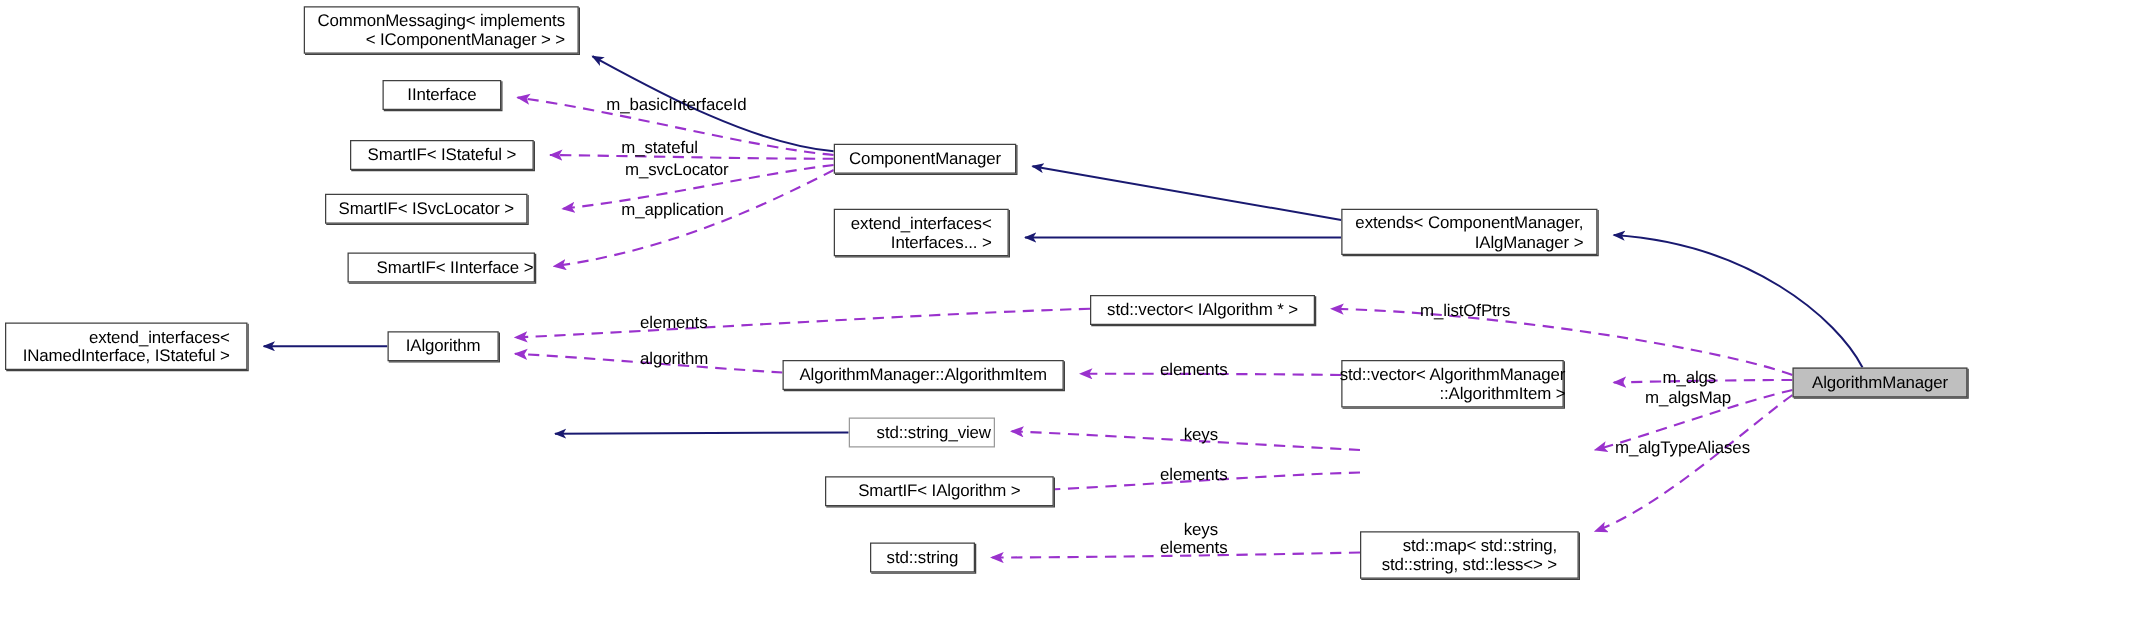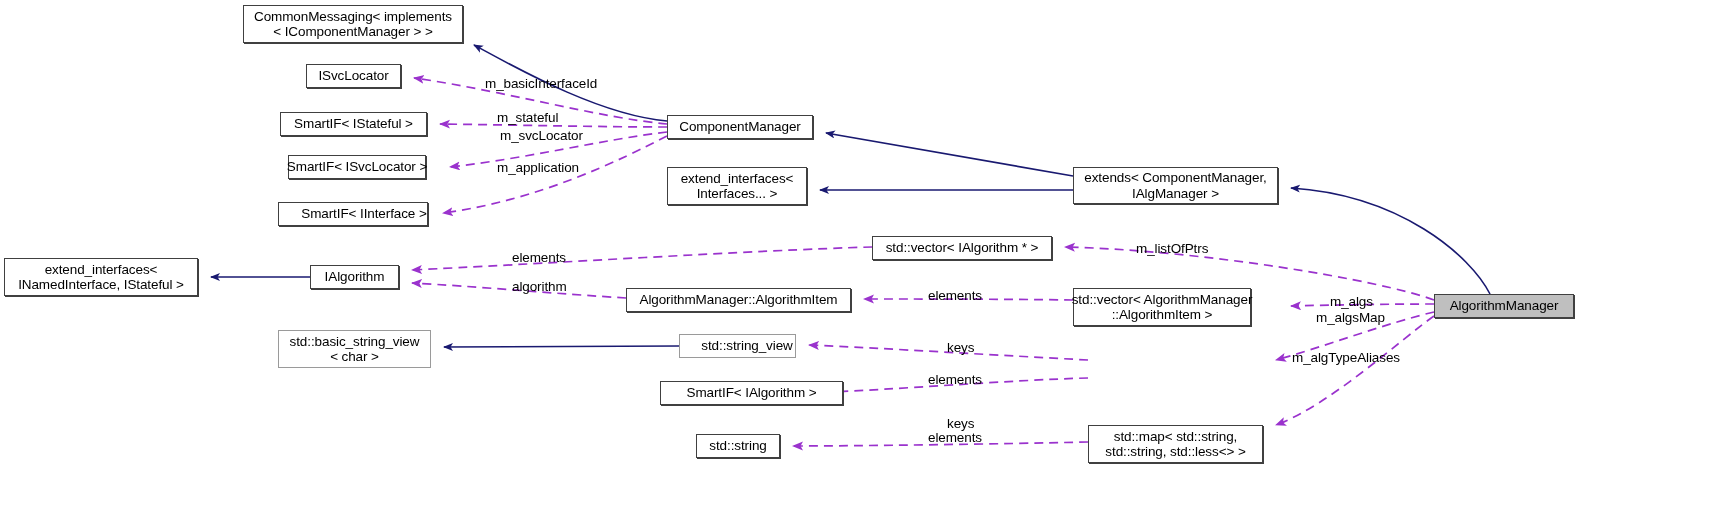--- a/index.html
+++ b/index.html
@@ -23,21 +23,21 @@
     width: 1724px;
     height: 512px;
     pointer-events: none;
   }
   .node {
     position: absolute;
     box-sizing: border-box;
     display: flex;
     align-items: center;
     justify-content: center;
-    text-align: center;
+    text-align: right;
     background: #ffffff;
     border: 1px solid #404040;
     color: #000000;
     font-size: 13.5px;
     line-height: 15.5px;
     white-space: pre;
     letter-spacing: -0.1px;
   }
   .node.thick {
     border: 1px solid #404040;
@@ -120,25 +120,25 @@
 
       <path d="M 1088 442 C 1000 444 860 446 793 446" marker-end="url(#arrow-usage)"></path>
 
       <path d="M 1434 316 C 1400 340 1330 405 1276 425" marker-end="url(#arrow-usage)"></path>
     </g>
   </svg>
 
   <div class="node thick" style="left:243px; top:5px; width:220px; height:38px;">CommonMessaging&lt; implements
 &lt; IComponentManager &gt; &gt;</div>
 
-  <div class="node thick" style="left:306px; top:64px; width:95px; height:24px;">ISvcLocator</div>
+  <div class="node thick" style="left:306px; top:64px; width:95px; height:24px;">IInterface</div>
 
   <div class="node thick" style="left:280px; top:112px; width:147px; height:24px;">SmartIF&lt; IStateful &gt;</div>
 
-  <div class="node thick" style="left:288px; top:155px; width:138px; height:24px;">SmartIF&lt; ISvcLocator &gt;</div>
+  <div class="node thick" style="left:260px; top:155px; width:162px; height:24px;">SmartIF&lt; ISvcLocator &gt;</div>
 
   <div class="node thick" style="left:278px; top:202px; width:150px; height:24px;padding-left:22px;">SmartIF&lt; IInterface &gt;</div>
 
   <div class="node thick" style="left:667px; top:115px; width:146px; height:24px;">ComponentManager</div>
 
   <div class="node thick" style="left:667px; top:167px; width:140px; height:38px;">extend_interfaces&lt;
 Interfaces... &gt;</div>
 
   <div class="node thick" style="left:1073px; top:167px; width:205px; height:37px;">extends&lt; ComponentManager,
 IAlgManager &gt;</div>
@@ -150,22 +150,20 @@
 
   <div class="node thick" style="left:872px; top:236px; width:180px; height:24px;">std::vector&lt; IAlgorithm * &gt;</div>
 
   <div class="node thick" style="left:626px; top:288px; width:225px; height:24px;">AlgorithmManager::AlgorithmItem</div>
 
   <div class="node thick" style="left:1073px; top:288px; width:178px; height:38px;">std::vector&lt; AlgorithmManager
 ::AlgorithmItem &gt;</div>
 
   <div class="node current" style="left:1434px; top:294px; width:140px; height:24px;">AlgorithmManager</div>
 
-  <div class="node light" style="left:278px; top:330px; width:153px; height:38px;">std::basic_string_view
-&lt; char &gt;</div>
 
   <div class="node light" style="left:679px; top:334px; width:117px; height:24px;padding-left:19px;">std::string_view</div>
 
 
   <div class="node thick" style="left:660px; top:381px; width:183px; height:24px;">SmartIF&lt; IAlgorithm &gt;</div>
 
   <div class="node thick" style="left:696px; top:434px; width:84px; height:24px;">std::string</div>
 
   <div class="node thick" style="left:1088px; top:425px; width:175px; height:38px;">std::map&lt; std::string,
 std::string, std::less&lt;&gt; &gt;</div>

